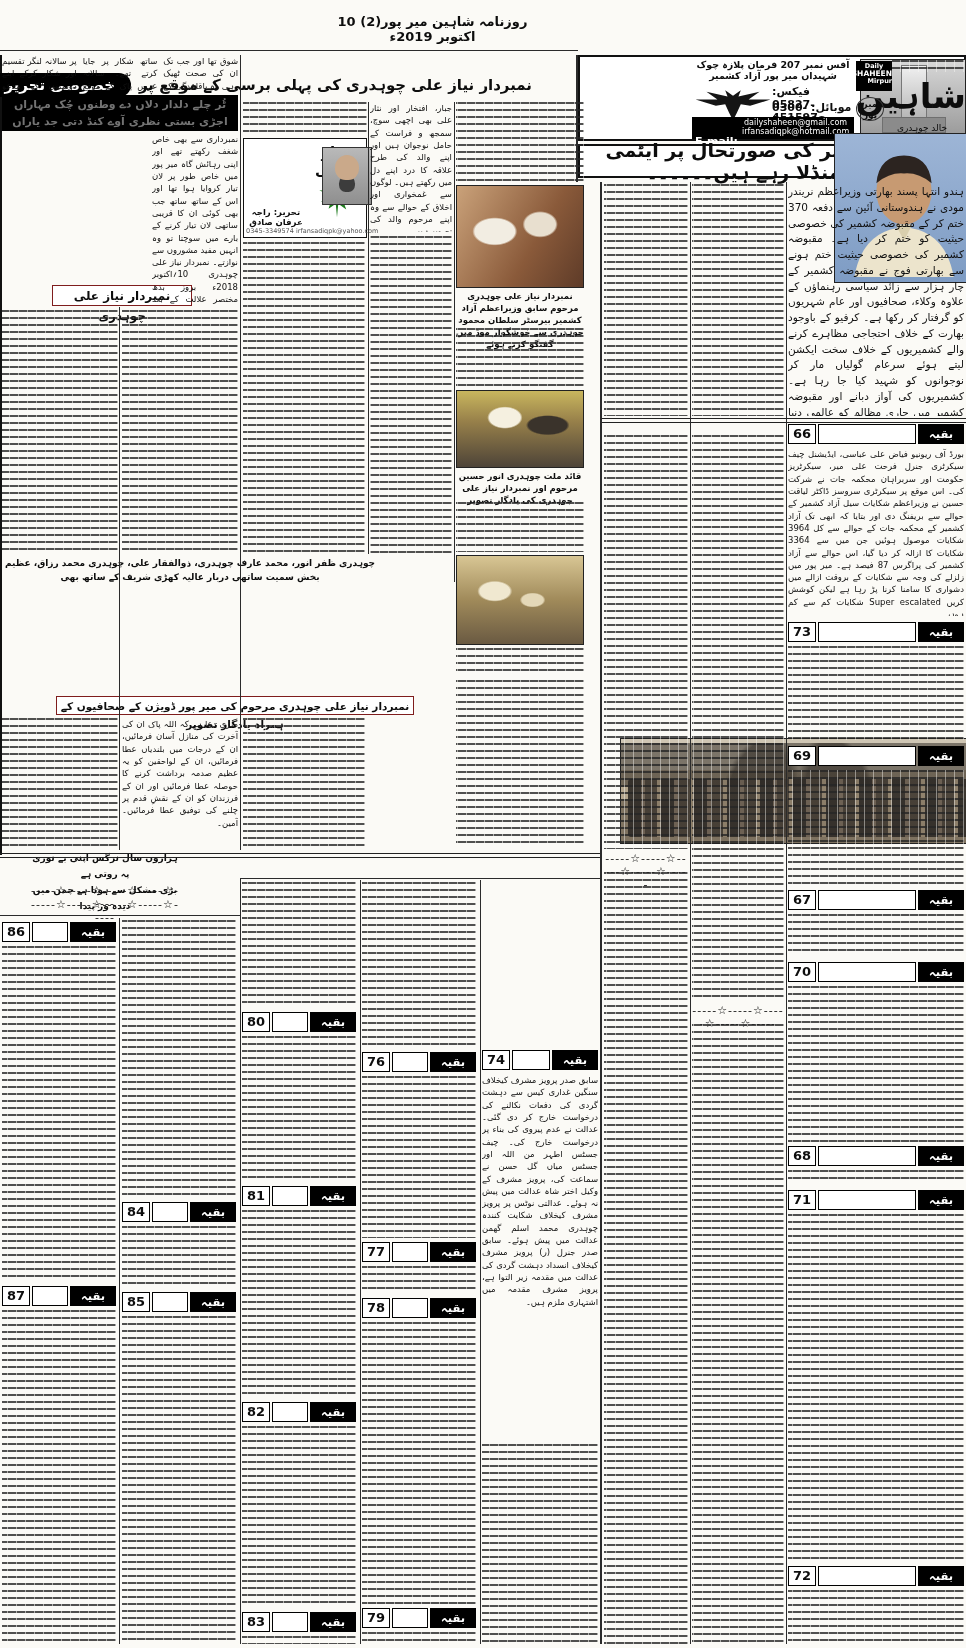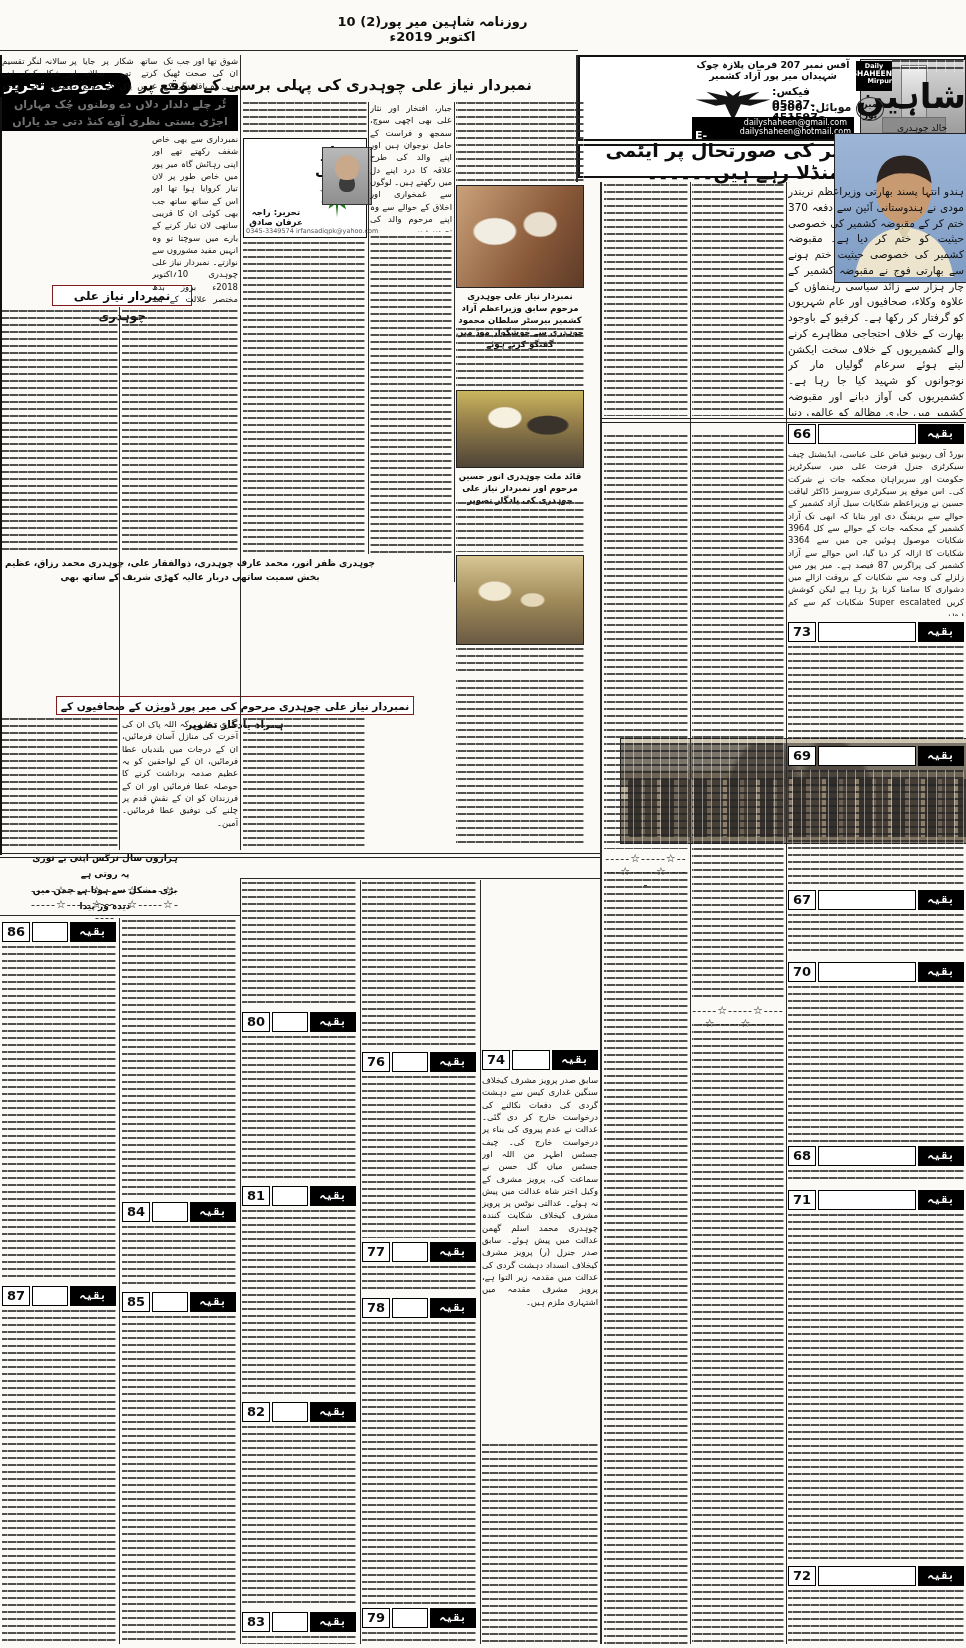--- a/index.html
+++ b/index.html
@@ -11,21 +11,21 @@
        repeating-linear-gradient(to left,rgba(251,250,246,.55) 0 1px,transparent 1px 9px),
        repeating-linear-gradient(to bottom,#262626 0 2px,transparent 2px 7px);
        opacity:.8;}
   .txt{font-size:10px;line-height:1.5;text-align:justify;direction:rtl;overflow:hidden;color:#101010;}
   .tiny{font-size:8.5px;line-height:1.45;}
   .vrule{position:absolute;width:1px;background:#2b2b2b;}
   .hrule{position:absolute;height:1px;background:#2b2b2b;}
   .hrule2{position:absolute;height:3px;border-top:1px solid #222;border-bottom:1px solid #222;background:transparent;}
   
   .stub{display:flex;direction:rtl;height:20px;gap:2px;align-items:stretch;}
-  .stub-label{background:#000;color:#fff;width:46px;text-align:center;font-weight:bold;font-size:11.5px;line-height:20px;font-family:Liberation Mono, monospace;}
+  .stub-label{background:#000;color:#fff;width:46px;text-align:center;font-weight:bold;font-size:11.5px;line-height:20px;}
   .stub-gap{flex:1;border:1px solid #000;background:#fff;}
   .stub-num{border:1px solid #000;min-width:26px;text-align:center;font-weight:bold;font-size:13px;line-height:18px;background:#fff;direction:ltr;}
   
   .mast{border:2px solid #111;background:#fff;}
   .mast-mini-logo{background:#000;color:#fff;text-align:center;font-weight:bold;line-height:1.05;padding-top:2px;}
   .poembox{background:#000;color:#737373;text-align:center;font-weight:bold;font-size:11px;line-height:17px;padding-top:1px;}
   .headlinebar{border:2px solid #111;background:#fff;display:flex;align-items:center;justify-content:center;
                font-weight:bold;font-size:19px;letter-spacing:-.3px;}
   .badge{background:#000;color:#fff;border-radius:14px;padding:3px 16px;font-weight:bold;font-size:15px;white-space:nowrap;}
   .kicker{font-weight:bold;font-size:15px;white-space:nowrap;}
@@ -90,21 +90,21 @@
     </div>
     <div class="abs" style="left:192px;top:44px;width:82px;height:16px;font-weight:bold;font-size:11px;direction:rtl;text-align:left;">
       <span>موبائل:</span>
       <span style="direction:ltr;unicode-bidi:bidi-override;">0300-5468808</span>
     </div>
 
     <div class="abs" style="left:112px;top:60px;width:162px;height:22px;background:#000;color:#fff;display:flex;align-items:center;direction:ltr;padding:0 3px;">
       <span style="font-weight:bold;font-size:11px;margin-top:27px;">E-mail:</span>
       <span style="font-size:8px;line-height:1.1;margin-left:4px;">
         <span style="display:block;text-align:center;">dailyshaheen@gmail.com</span>
-        <span style="display:block;">dailyshaheen@hotmail.com</span>
+        <span style="display:block;">irfansadiqpk@hotmail.com</span>
       </span>
     </div>
 
     <div class="abs sim" style="left:312px;top:3px;width:72px;height:12px;"></div>
     <div class="abs mast-mini-logo" style="left:276px;top:4px;width:36px;height:30px;font-size:6.5px;">
       <span style="display:block;">Daily</span>
       <span style="display:block;font-size:7.5px;">SHAHEEN</span>
       <span style="display:block;margin-left:20px;">Mirpur</span>
     </div>
     <div class="abs" style="left:300px;top:16px;width:86px;height:46px;font-size:34px;font-weight:bold;text-align:center;line-height:46px;">شاہین</div>

